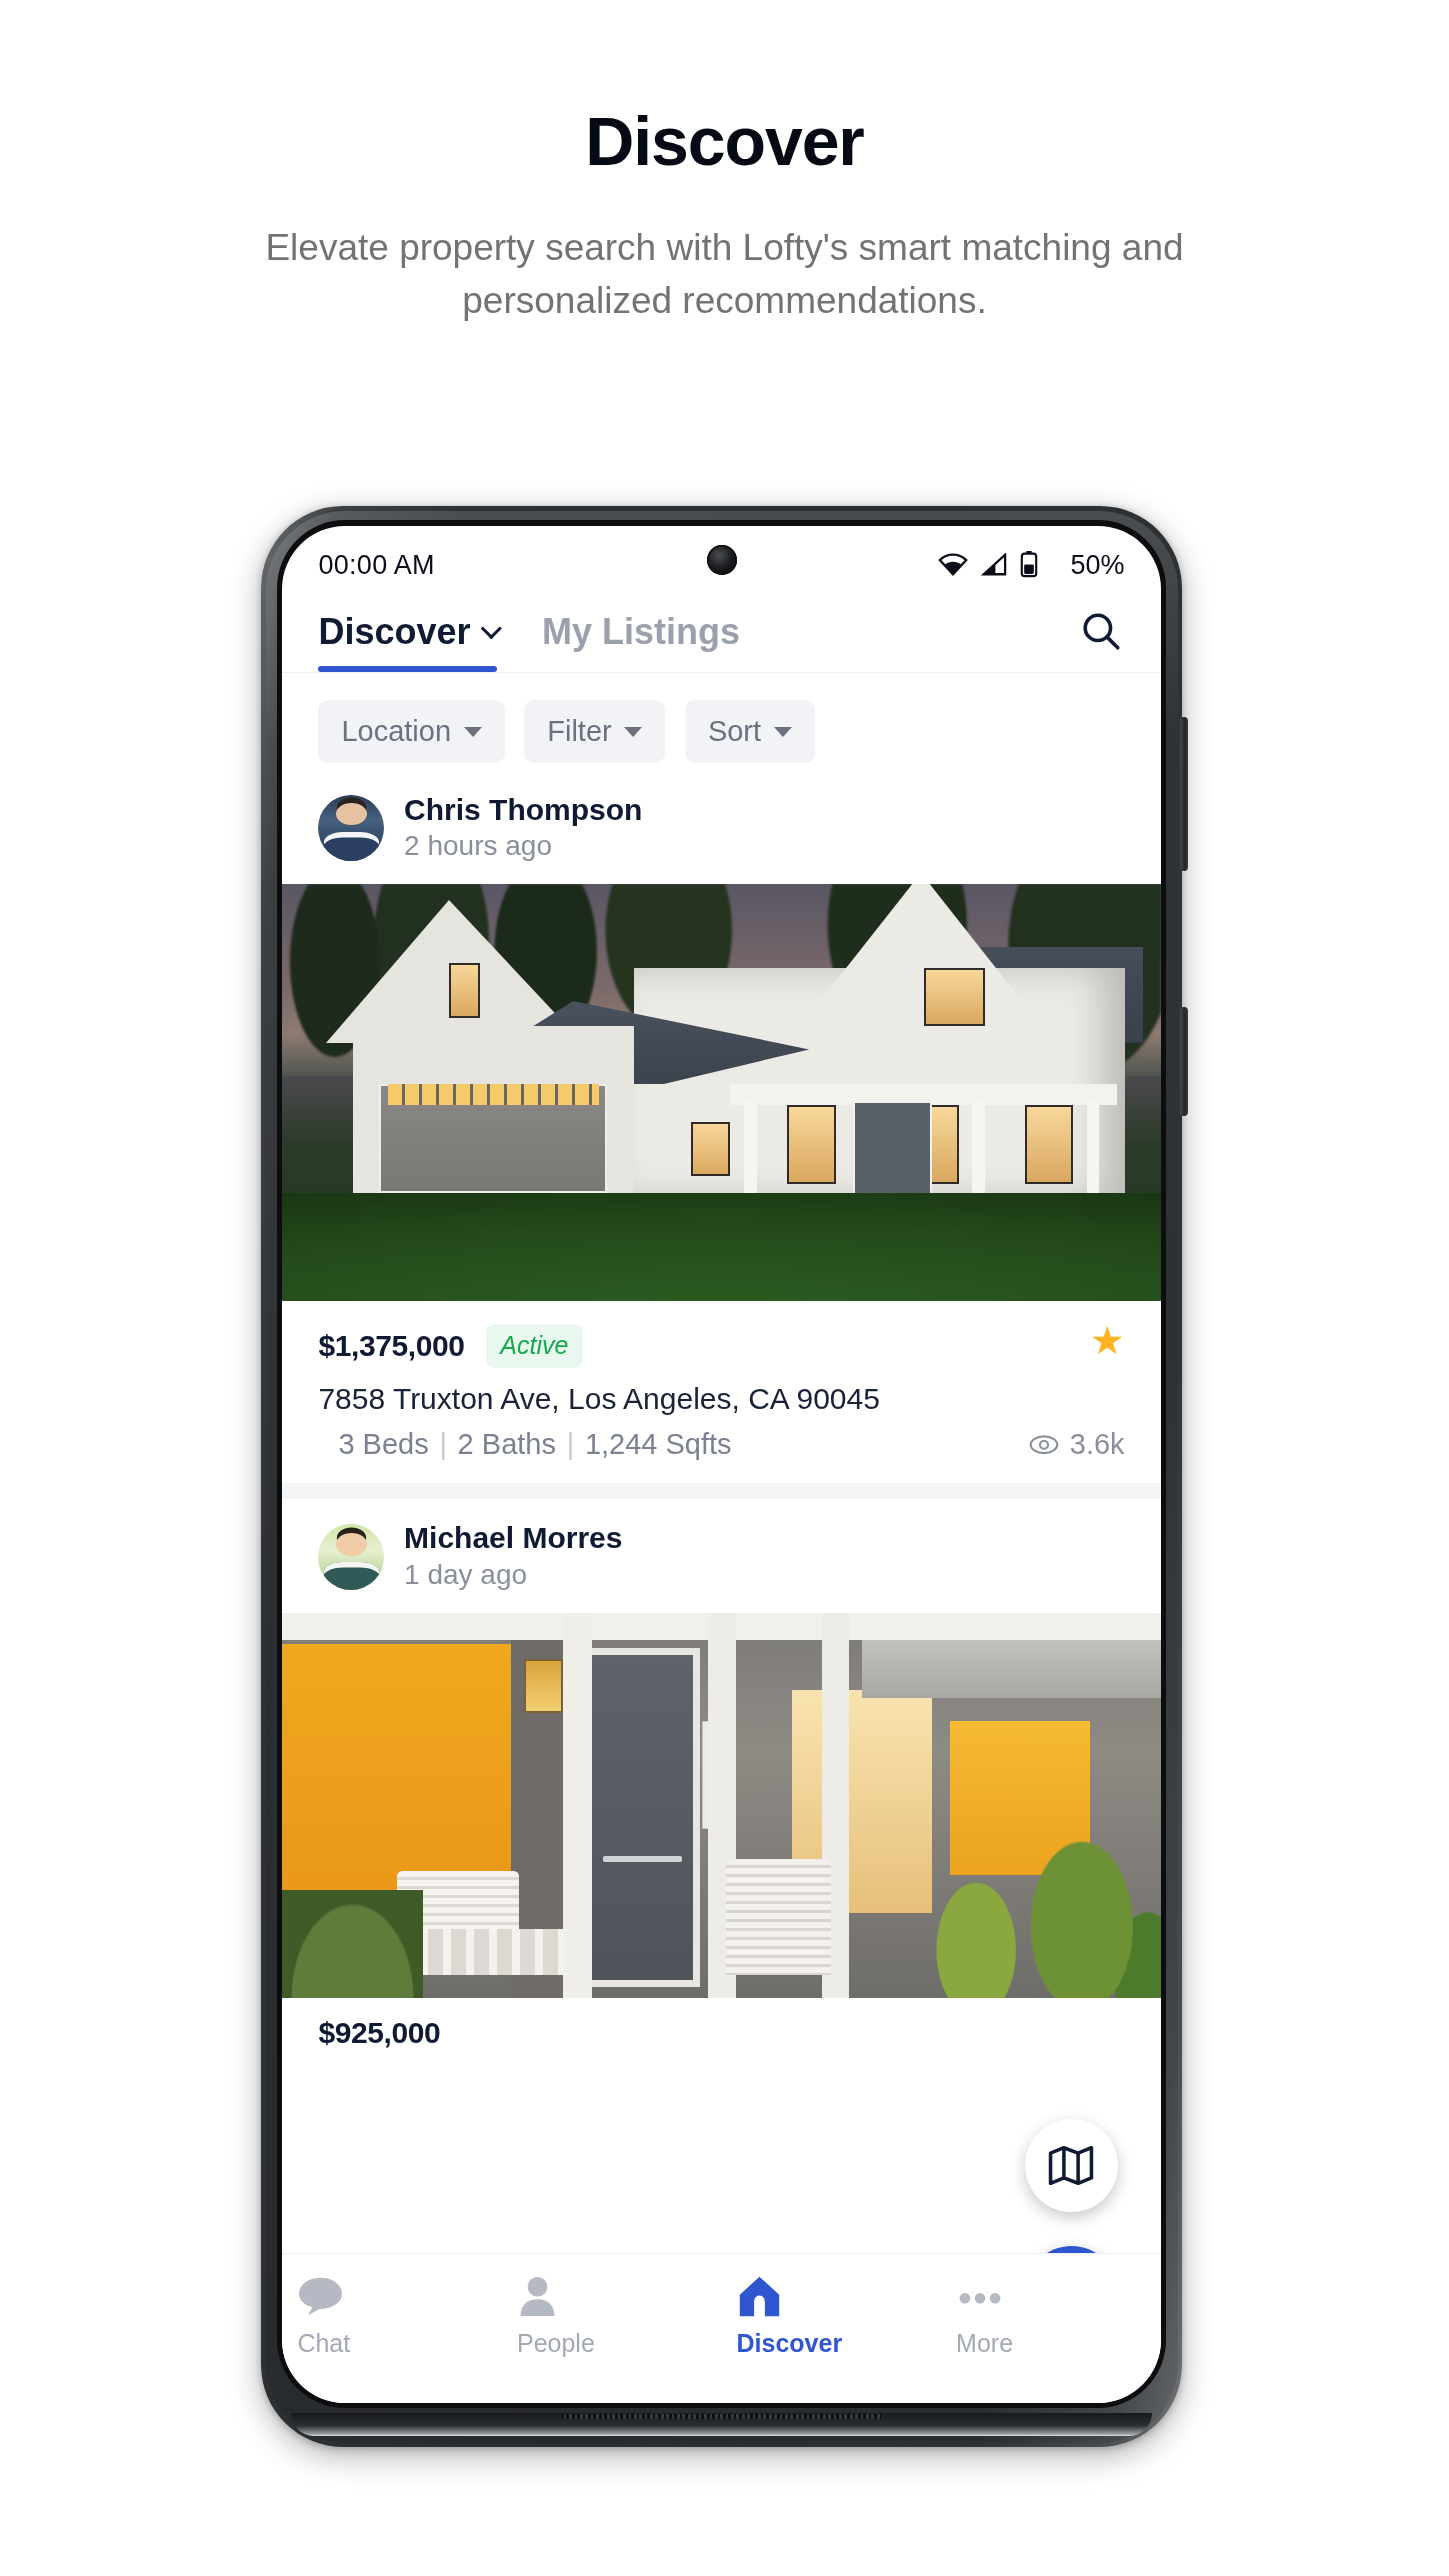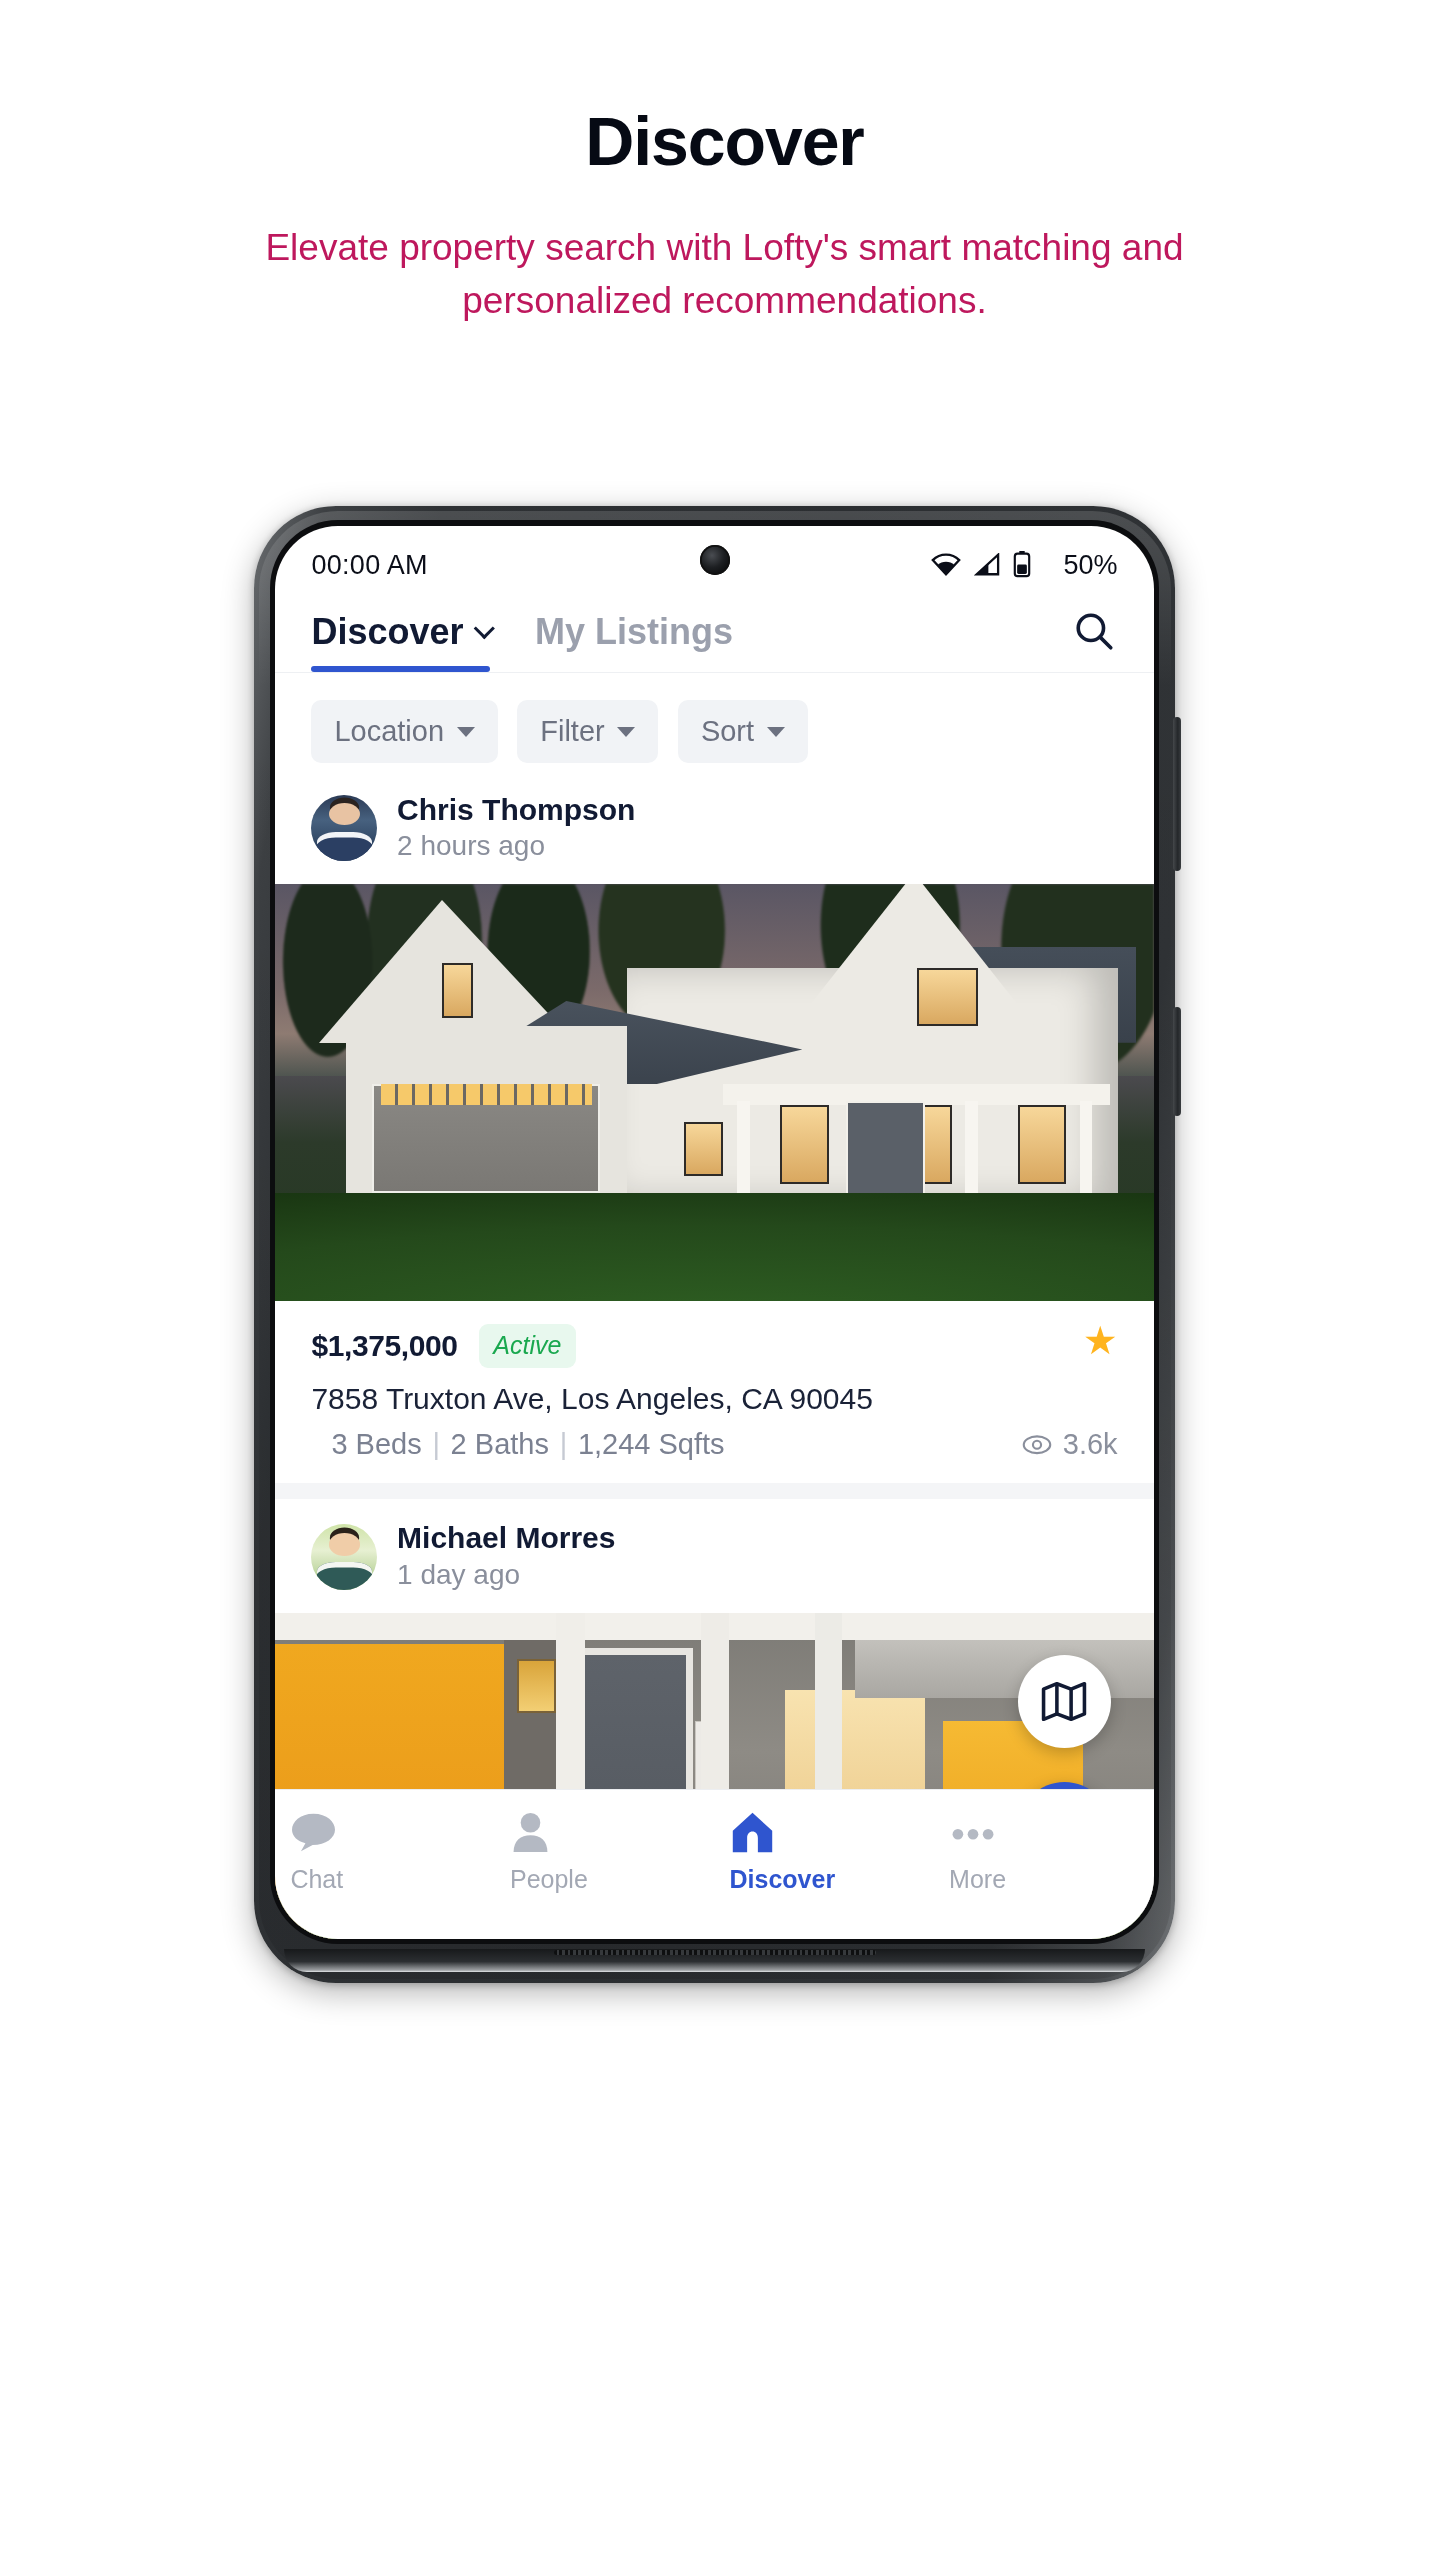--- a/index.html
+++ b/index.html
@@ -11,25 +11,25 @@
   }
 
   
   .promo { width: 1449px; padding-top: 106px; text-align: center; }
   .promo-title {
     font-size: 68px; font-weight: 700; color: #060a14;
     letter-spacing: -1.1px; line-height: 1.05;
   }
   .promo-sub {
     margin: 45px auto 0; width: 1055px;
-    font-size: 37px; line-height: 1.42; color: #be185d; font-weight: 400;
-  }
-
-  
-  .phone-wrap { position: absolute; left: 254px; top: 506px; width: 921px; height: 1477px; }
+    font-size: 37px; line-height: 1.42; color: #737373; font-weight: 400;
+  }
+
+  
+  .phone-wrap { position: absolute; left: 261px; top: 506px; width: 921px; height: 1941px; }
   .phone-body {
     position: absolute; inset: 0;
     border-radius: 82px;
     background: linear-gradient(100deg, #6a6d70 0%, #3d4043 6%, #2e3134 16%, #2b2e31 50%, #303336 84%, #4a4d50 94%, #717477 100%);
     box-shadow: 0 9px 32px rgba(0,0,0,.30), 0 1.8px 7.2px rgba(0,0,0,.22);
   }
   .phone-body::after{
     content:""; position:absolute; inset:4.5px; border-radius:79px;
     background: linear-gradient(180deg, rgba(255,255,255,.14), rgba(255,255,255,0) 12%, rgba(0,0,0,.10) 92%);
     pointer-events:none;

